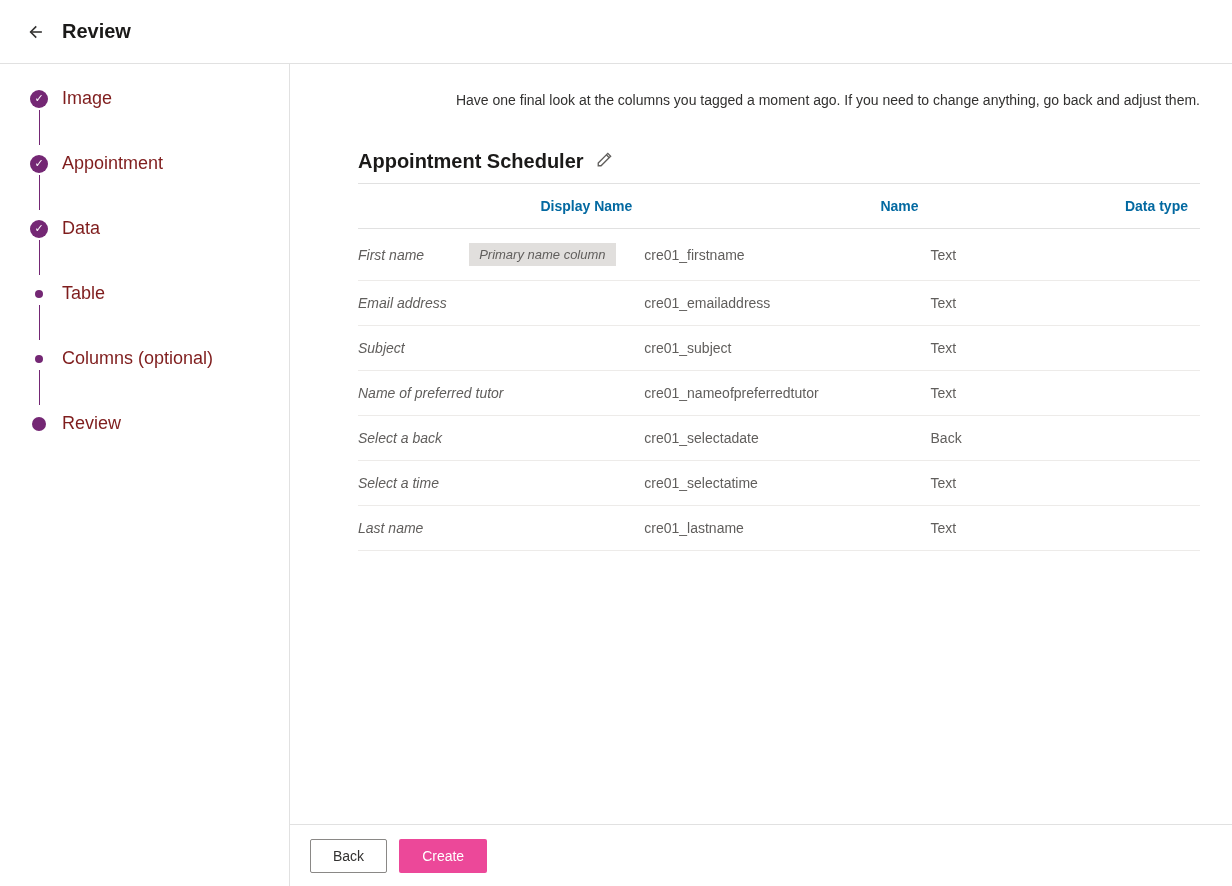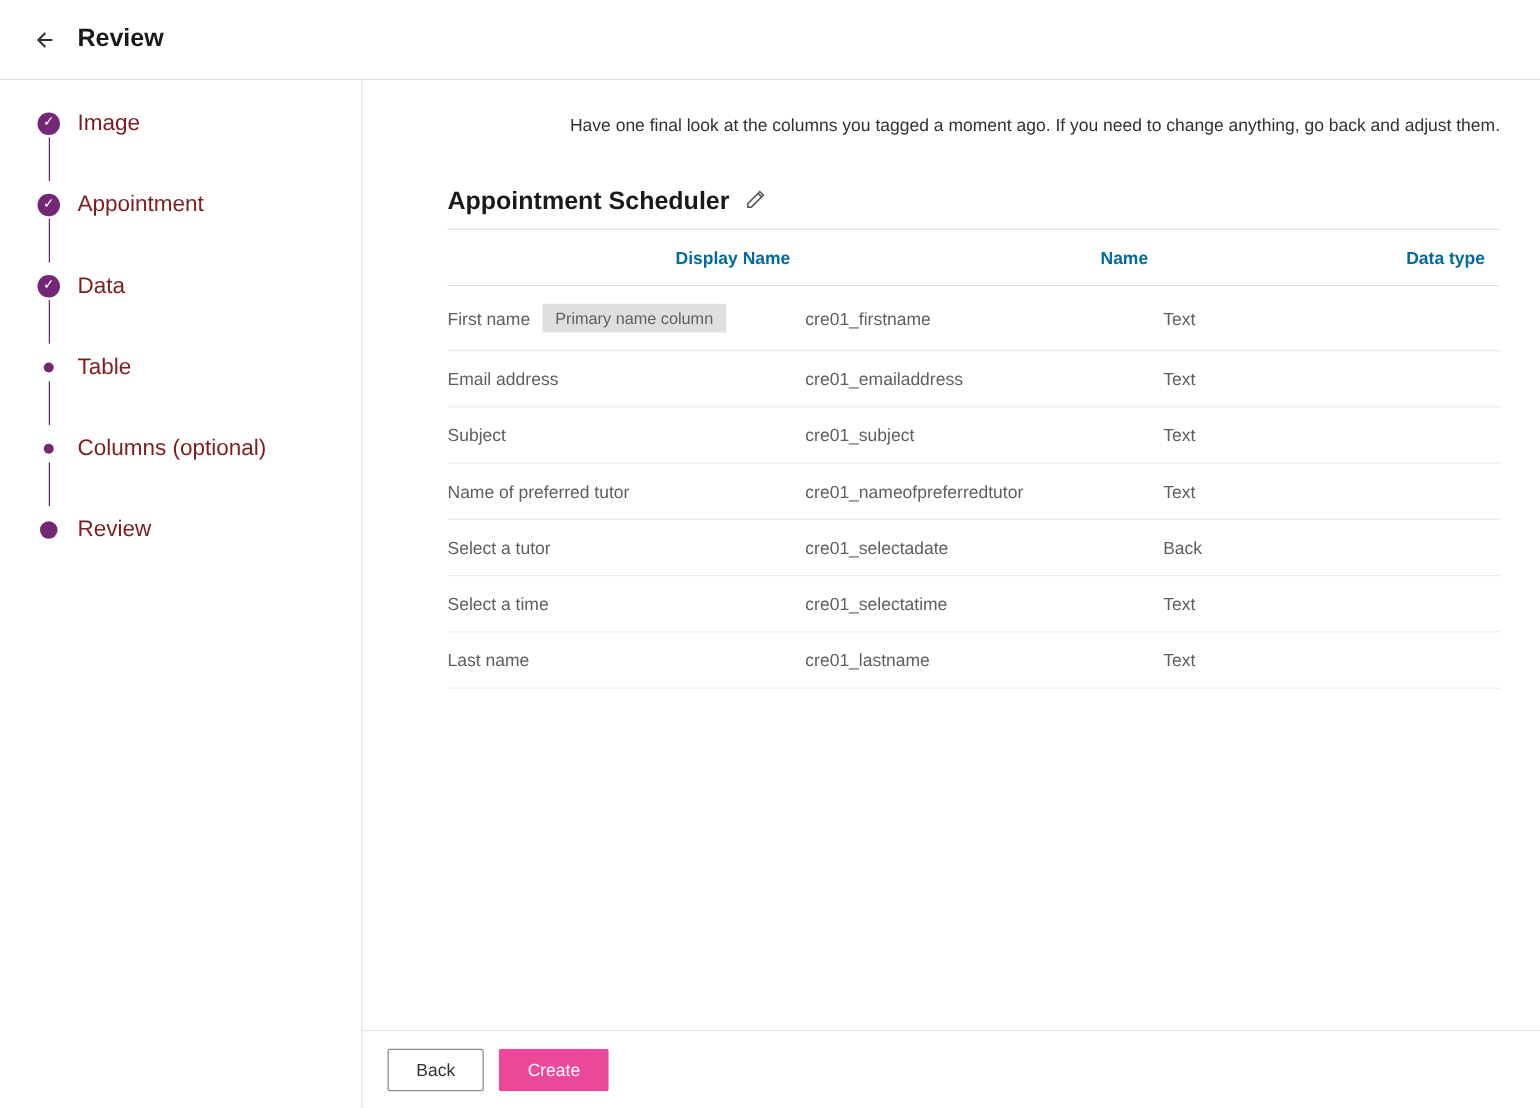--- a/index.html
+++ b/index.html
@@ -158,27 +158,28 @@
       font-size: 14px;
       color: #605e5c;
       padding: 14px 12px 14px 0;
       border-bottom: 1px solid #edebe9;
       vertical-align: middle;
     }
     th:nth-child(1), td:nth-child(1) { width: 34%; }
     th:nth-child(2), td:nth-child(2) { width: 34%; }
     th:nth-child(3), td:nth-child(3) { width: 32%; }
 
-    .display-name-cell { display: flex; align-items: center; gap: 10px; }
+    .display-name-cell { display: flex; align-items: center; gap: 10px; font-style: italic; }
     .badge {
       background: #e1dfdd;
       color: #605e5c;
       font-size: 13px;
       padding: 4px 10px;
       border-radius: 0;
+      margin-left: 35px;
     }
 
     
     .btn {
       font-size: 14px;
       font-weight: 400;
       padding: 8px 22px;
       border-radius: 2px;
       cursor: pointer;
       border: 1px solid transparent;
@@ -301,21 +302,21 @@
                   <div class="display-name-cell">
                     <span>Name of preferred tutor</span>
                   </div>
                 </td>
                 <td>cre01_nameofpreferredtutor</td>
                 <td>Text</td>
               </tr>
               <tr>
                 <td>
                   <div class="display-name-cell">
-                    <span>Select a tutor</span>
+                    <span>Select a back</span>
                   </div>
                 </td>
                 <td>cre01_selectadate</td>
                 <td>Back</td>
               </tr>
               <tr>
                 <td>
                   <div class="display-name-cell">
                     <span>Select a time</span>
                   </div>

